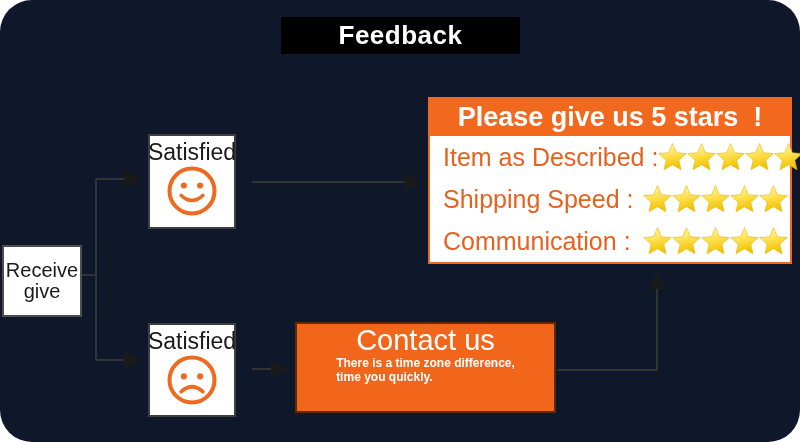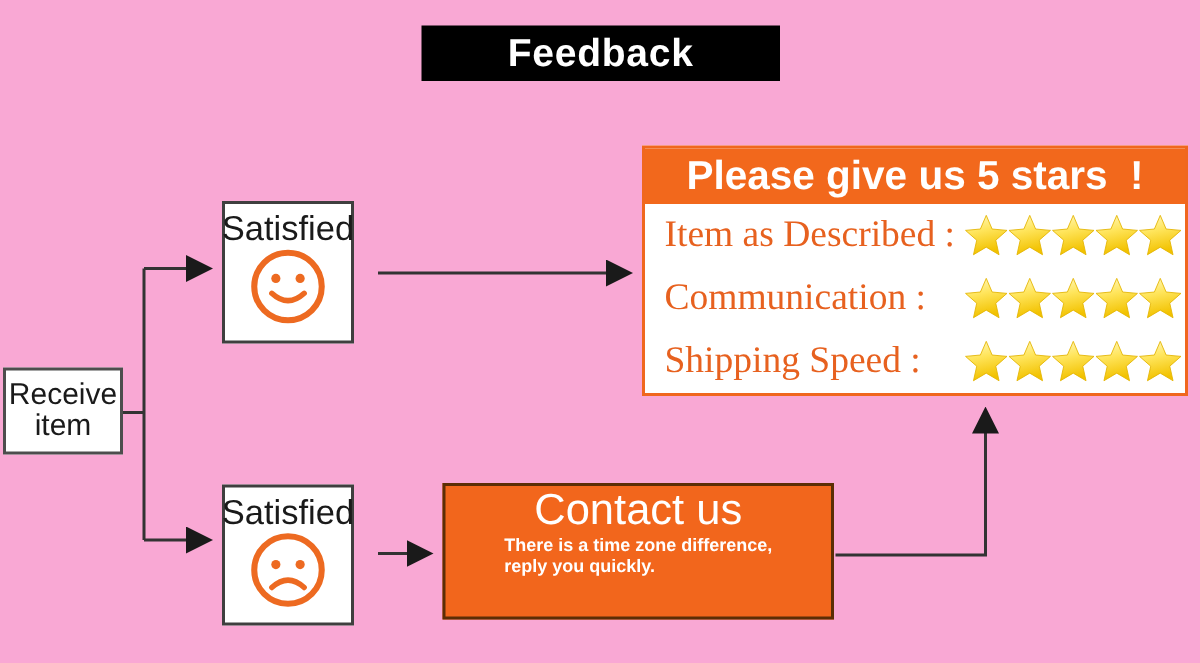--- a/index.html
+++ b/index.html
@@ -3,22 +3,23 @@
 <meta charset="utf-8">
 <style>
   * { margin: 0; padding: 0; box-sizing: border-box; }
   html, body { background: #ffffff; }
   body { font-family: "Liberation Sans", sans-serif; }
 
   .canvas {
     position: relative;
     width: 800px;
     height: 442px;
-    background: #f9a8d4;
+    background: #0f172a;
     overflow: hidden;
+    border-radius: 32px;
   }
 
   
   .connectors {
     position: absolute;
     left: 0; top: 0;
     width: 800px; height: 442px;
     pointer-events: none;
   }
 
@@ -34,21 +35,21 @@
     display: flex;
     align-items: center;
     justify-content: center;
     letter-spacing: 0.5px;
   }
 
   
   .receive-box {
     position: absolute;
     left: 2px; top: 245px;
-    width: 80px; height: 58px;
+    width: 80px; height: 72px;
     background: #ffffff;
     border: 2px solid #4d4d4d;
     display: flex;
     flex-direction: column;
     align-items: center;
     justify-content: center;
     font-size: 20px;
     line-height: 1.05;
     color: #1a1a1a;
     text-align: center;
@@ -94,21 +95,21 @@
     justify-content: center;
     white-space: pre;
   }
   .stars-row {
     height: 42px;
     display: flex;
     align-items: center;
     padding: 0 2px 0 13px;
   }
   .stars-row-label {
-    font-family: Liberation Serif, serif;
+    font-family: Liberation Sans, sans-serif;
     font-size: 25px;
     color: #e7611f;
     white-space: nowrap;
   }
   .stars-group {
     margin-left: auto;
     display: flex;
     align-items: center;
   }
   .star-icon { width: 29px; height: 29px; display: block; }
@@ -163,21 +164,21 @@
     <line x1="252" y1="369" x2="286" y2="369" stroke="#333333" stroke-width="2" marker-end="url(#ah)"></line>
     <path d="M557 370 H657 V274" fill="none" stroke="#333333" stroke-width="2" marker-end="url(#ah)"></path>
   </svg>
 
   <div class="banner">
     <span>Feedback</span>
   </div>
 
   <div class="receive-box">
     <span>Receive</span>
-    <span>item</span>
+    <span>give</span>
   </div>
 
   <div class="mood-box satisfied">
     <span class="mood-label">Satisfied</span>
     <svg class="face-icon" viewBox="0 0 60 60">
       <circle cx="30" cy="30" r="25" fill="none" stroke="#ed6a21" stroke-width="4.5"></circle>
       <circle cx="21" cy="24" r="3.4" fill="#ed6a21"></circle>
       <circle cx="39" cy="24" r="3.4" fill="#ed6a21"></circle>
       <path d="M18 35 Q30 46 42 35" fill="none" stroke="#ed6a21" stroke-width="4" stroke-linecap="round"></path>
     </svg>
@@ -211,41 +212,41 @@
           </svg>
           <svg class="star-icon" viewBox="0 0 100 100">
             <polygon points="50,2 63.5,33.4 97.6,36.5 71.9,59.1 79.4,92.5 50,75 20.6,92.5 28.1,59.1 2.4,36.5 36.5,33.4" fill="url(#starGrad)" stroke="#e3b400" stroke-width="2" stroke-linejoin="round"></polygon>
           </svg>
           <svg class="star-icon" viewBox="0 0 100 100">
             <polygon points="50,2 63.5,33.4 97.6,36.5 71.9,59.1 79.4,92.5 50,75 20.6,92.5 28.1,59.1 2.4,36.5 36.5,33.4" fill="url(#starGrad)" stroke="#e3b400" stroke-width="2" stroke-linejoin="round"></polygon>
           </svg>
         </span>
     </div>
     <div class="stars-row">
+      <span class="stars-row-label">Shipping Speed :</span>
+      <span class="stars-group">
+          <svg class="star-icon" viewBox="0 0 100 100">
+            <polygon points="50,2 63.5,33.4 97.6,36.5 71.9,59.1 79.4,92.5 50,75 20.6,92.5 28.1,59.1 2.4,36.5 36.5,33.4" fill="url(#starGrad)" stroke="#e3b400" stroke-width="2" stroke-linejoin="round"></polygon>
+          </svg>
+          <svg class="star-icon" viewBox="0 0 100 100">
+            <polygon points="50,2 63.5,33.4 97.6,36.5 71.9,59.1 79.4,92.5 50,75 20.6,92.5 28.1,59.1 2.4,36.5 36.5,33.4" fill="url(#starGrad)" stroke="#e3b400" stroke-width="2" stroke-linejoin="round"></polygon>
+          </svg>
+          <svg class="star-icon" viewBox="0 0 100 100">
+            <polygon points="50,2 63.5,33.4 97.6,36.5 71.9,59.1 79.4,92.5 50,75 20.6,92.5 28.1,59.1 2.4,36.5 36.5,33.4" fill="url(#starGrad)" stroke="#e3b400" stroke-width="2" stroke-linejoin="round"></polygon>
+          </svg>
+          <svg class="star-icon" viewBox="0 0 100 100">
+            <polygon points="50,2 63.5,33.4 97.6,36.5 71.9,59.1 79.4,92.5 50,75 20.6,92.5 28.1,59.1 2.4,36.5 36.5,33.4" fill="url(#starGrad)" stroke="#e3b400" stroke-width="2" stroke-linejoin="round"></polygon>
+          </svg>
+          <svg class="star-icon" viewBox="0 0 100 100">
+            <polygon points="50,2 63.5,33.4 97.6,36.5 71.9,59.1 79.4,92.5 50,75 20.6,92.5 28.1,59.1 2.4,36.5 36.5,33.4" fill="url(#starGrad)" stroke="#e3b400" stroke-width="2" stroke-linejoin="round"></polygon>
+          </svg>
+        </span>
+    </div>
+    <div class="stars-row">
       <span class="stars-row-label">Communication :</span>
-      <span class="stars-group">
-          <svg class="star-icon" viewBox="0 0 100 100">
-            <polygon points="50,2 63.5,33.4 97.6,36.5 71.9,59.1 79.4,92.5 50,75 20.6,92.5 28.1,59.1 2.4,36.5 36.5,33.4" fill="url(#starGrad)" stroke="#e3b400" stroke-width="2" stroke-linejoin="round"></polygon>
-          </svg>
-          <svg class="star-icon" viewBox="0 0 100 100">
-            <polygon points="50,2 63.5,33.4 97.6,36.5 71.9,59.1 79.4,92.5 50,75 20.6,92.5 28.1,59.1 2.4,36.5 36.5,33.4" fill="url(#starGrad)" stroke="#e3b400" stroke-width="2" stroke-linejoin="round"></polygon>
-          </svg>
-          <svg class="star-icon" viewBox="0 0 100 100">
-            <polygon points="50,2 63.5,33.4 97.6,36.5 71.9,59.1 79.4,92.5 50,75 20.6,92.5 28.1,59.1 2.4,36.5 36.5,33.4" fill="url(#starGrad)" stroke="#e3b400" stroke-width="2" stroke-linejoin="round"></polygon>
-          </svg>
-          <svg class="star-icon" viewBox="0 0 100 100">
-            <polygon points="50,2 63.5,33.4 97.6,36.5 71.9,59.1 79.4,92.5 50,75 20.6,92.5 28.1,59.1 2.4,36.5 36.5,33.4" fill="url(#starGrad)" stroke="#e3b400" stroke-width="2" stroke-linejoin="round"></polygon>
-          </svg>
-          <svg class="star-icon" viewBox="0 0 100 100">
-            <polygon points="50,2 63.5,33.4 97.6,36.5 71.9,59.1 79.4,92.5 50,75 20.6,92.5 28.1,59.1 2.4,36.5 36.5,33.4" fill="url(#starGrad)" stroke="#e3b400" stroke-width="2" stroke-linejoin="round"></polygon>
-          </svg>
-        </span>
-    </div>
-    <div class="stars-row">
-      <span class="stars-row-label">Shipping Speed :</span>
       <span class="stars-group">
           <svg class="star-icon" viewBox="0 0 100 100">
             <polygon points="50,2 63.5,33.4 97.6,36.5 71.9,59.1 79.4,92.5 50,75 20.6,92.5 28.1,59.1 2.4,36.5 36.5,33.4" fill="url(#starGrad)" stroke="#e3b400" stroke-width="2" stroke-linejoin="round"></polygon>
           </svg>
           <svg class="star-icon" viewBox="0 0 100 100">
             <polygon points="50,2 63.5,33.4 97.6,36.5 71.9,59.1 79.4,92.5 50,75 20.6,92.5 28.1,59.1 2.4,36.5 36.5,33.4" fill="url(#starGrad)" stroke="#e3b400" stroke-width="2" stroke-linejoin="round"></polygon>
           </svg>
           <svg class="star-icon" viewBox="0 0 100 100">
             <polygon points="50,2 63.5,33.4 97.6,36.5 71.9,59.1 79.4,92.5 50,75 20.6,92.5 28.1,59.1 2.4,36.5 36.5,33.4" fill="url(#starGrad)" stroke="#e3b400" stroke-width="2" stroke-linejoin="round"></polygon>
           </svg>
@@ -256,17 +257,17 @@
             <polygon points="50,2 63.5,33.4 97.6,36.5 71.9,59.1 79.4,92.5 50,75 20.6,92.5 28.1,59.1 2.4,36.5 36.5,33.4" fill="url(#starGrad)" stroke="#e3b400" stroke-width="2" stroke-linejoin="round"></polygon>
           </svg>
         </span>
     </div>
   </div>
 
   <div class="contact-panel">
     <div class="contact-title">Contact us</div>
     <div class="contact-body">
       <div>There is a time zone difference,</div>
-      <div>reply you quickly.</div>
+      <div>time you quickly.</div>
     </div>
   </div>
 
 </div>
 
 </body></html>

